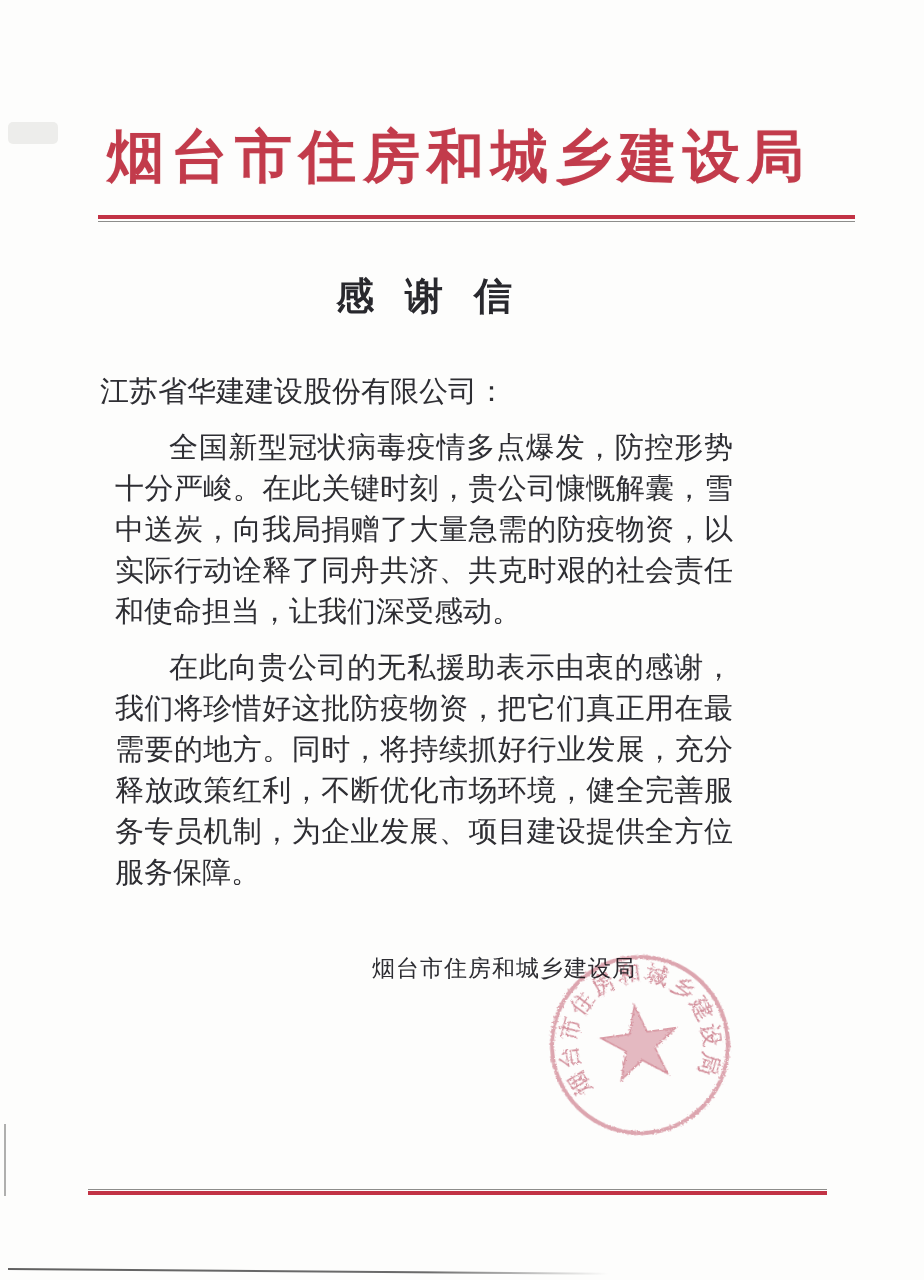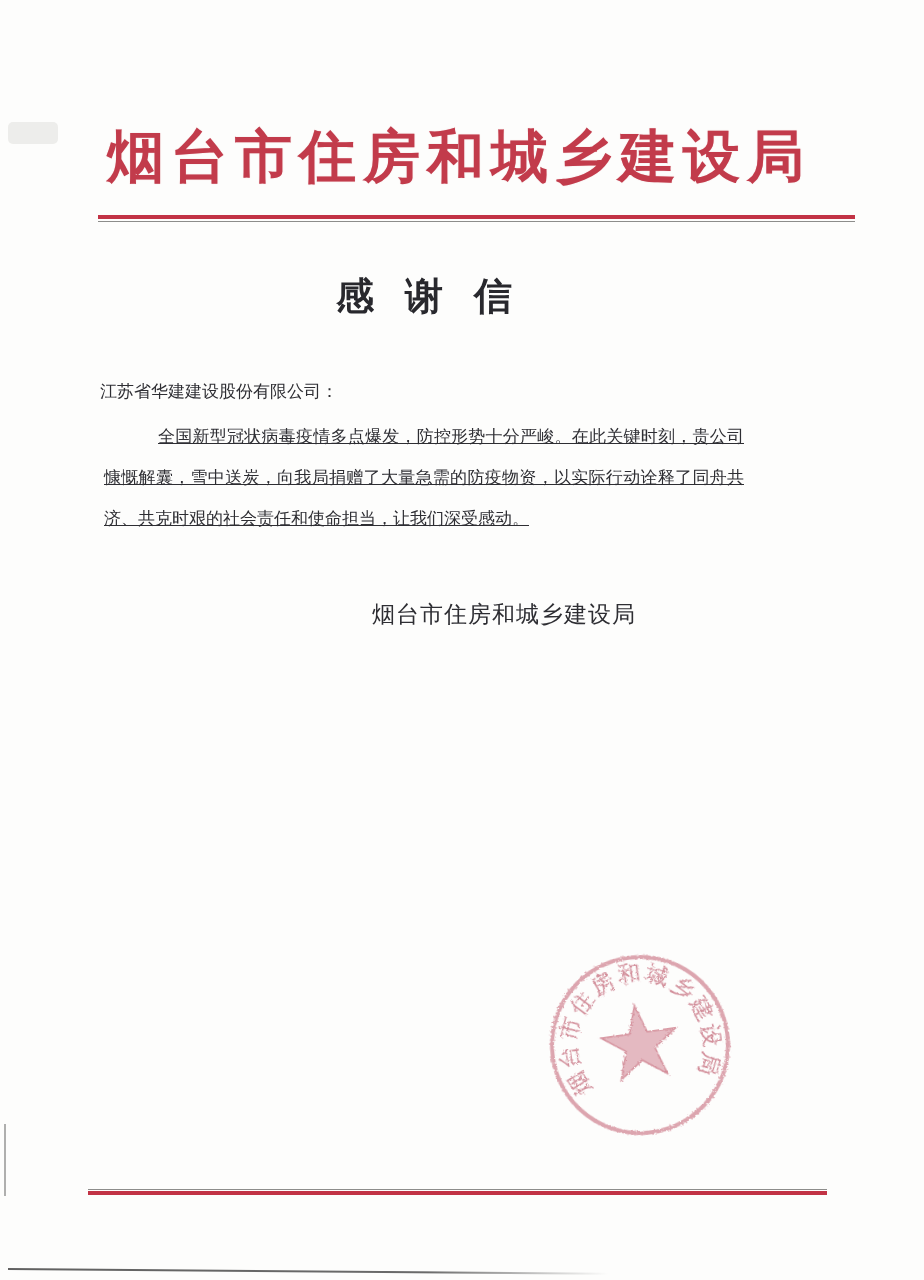--- a/index.html
+++ b/index.html
@@ -29,26 +29,25 @@
   .rule-top .gap{height:2px;}
   .rule-top .gray{height:1px;background:#8d8d8b;}
   .doc-title{
     margin-top:54px;
     text-align:center;
     font-size:38px;line-height:40px;font-weight:bold;
     letter-spacing:31px;text-indent:31px;
     color:#28282d;
     white-space:nowrap;
   }
-  .body-text{margin-top:55px;font-size:17px;line-height:41px;}
+  .body-text{margin-top:55px;font-size:29px;line-height:41px;}
   .salutation{margin:0;}
   p.body-par{
-    margin:4px;text-indent:54px;
+    margin:15px;text-indent:54px;
     text-align:justify;
-    text-decoration:underline;
   }
   p.body-par + p.body-par{margin-top:6px;}
   .sig-block{
     margin:56px 112px 0 auto;
     width:max-content;
     text-align:center;
     font-size:23px;line-height:40px;
   }
   .sig-name{letter-spacing:1px;white-space:nowrap;}
   .sig-date{letter-spacing:2px;white-space:nowrap;}
@@ -90,20 +89,21 @@
       <div class="red"></div>
         <div class="gap"></div>
         <div class="gray"></div>
     </div>
 
     <div class="doc-title">感谢信</div>
 
     <div class="body-text">
       <p class="salutation">江苏省华建建设股份有限公司：</p>
       <p class="body-par">全国新型冠状病毒疫情多点爆发，防控形势十分严峻。在此关键时刻，贵公司慷慨解囊，雪中送炭，向我局捐赠了大量急需的防疫物资，以实际行动诠释了同舟共济、共克时艰的社会责任和使命担当，让我们深受感动。</p>
+      <p class="body-par">在此向贵公司的无私援助表示由衷的感谢，我们将珍惜好这批防疫物资，把它们真正用在最需要的地方。同时，将持续抓好行业发展，充分释放政策红利，不断优化市场环境，健全完善服务专员机制，为企业发展、项目建设提供全方位服务保障。</p>
     </div>
 
     <div class="sig-block">
       <div class="sig-name">烟台市住房和城乡建设局</div>
     </div>
 
   </div>
 
   <svg class="seal" viewBox="-100 -100 200 200">
     <defs>

